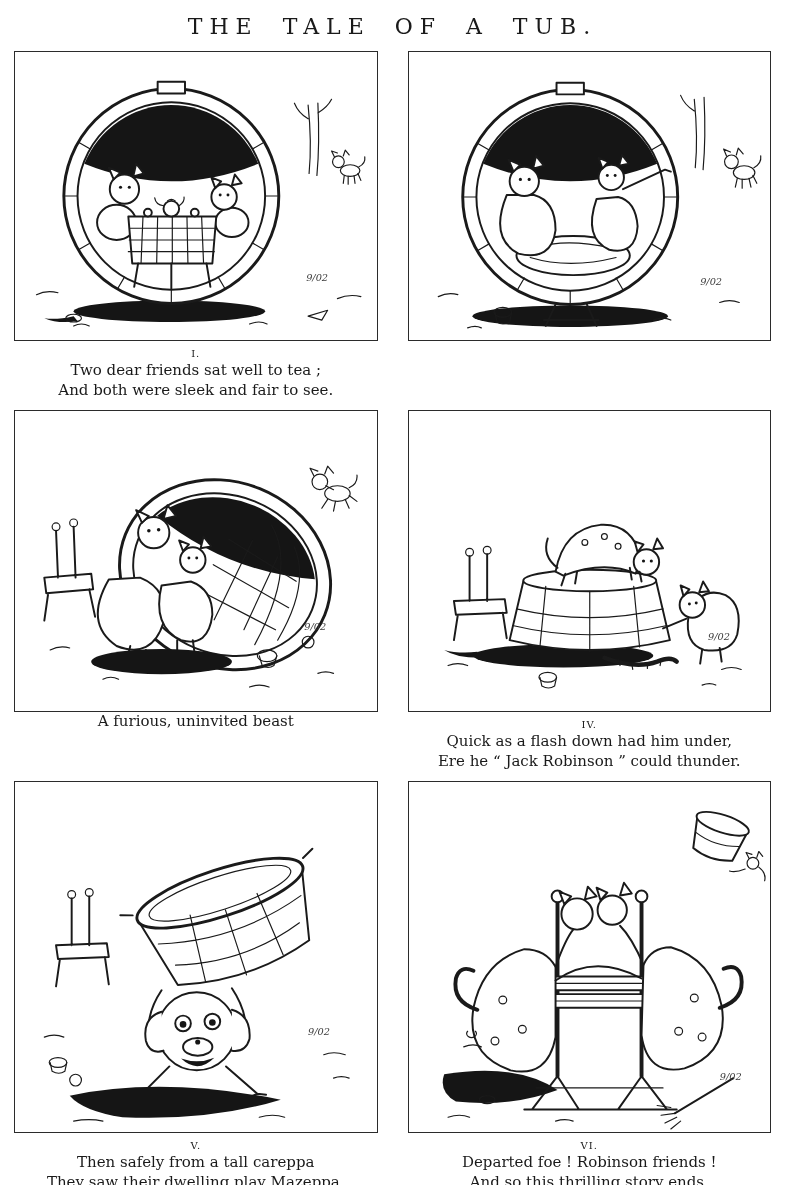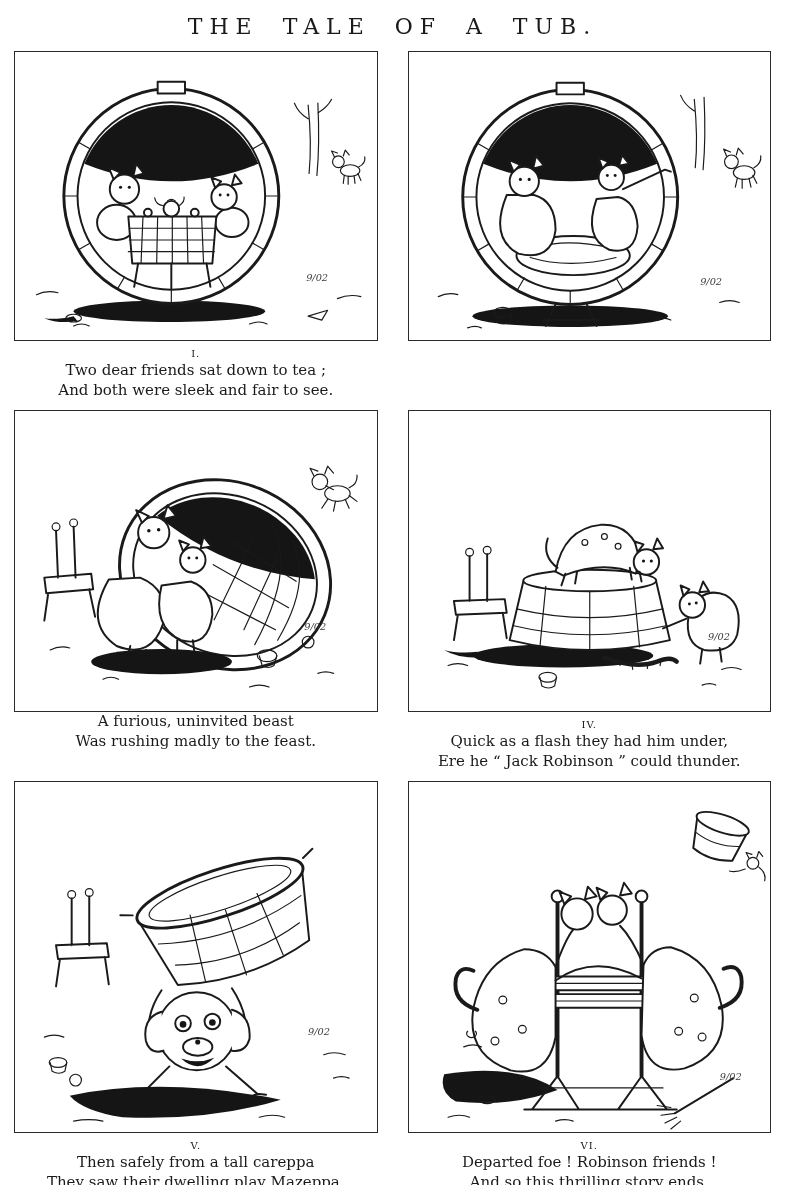--- a/index.html
+++ b/index.html
@@ -77,21 +77,21 @@
             <circle class="ln fillw" cx="136" cy="162" r="4"></circle>
             <circle class="ln fillw" cx="184" cy="162" r="4"></circle>
           </g>
           <path class="ln thin" d="M22 246 q10 -5 22 -2 M330 250 q12 -5 24 -2 M60 278 q8 -4 16 0 M240 276 q10 -4 18 0 M300 268 l20 -6 l-6 10 z"></path>
           <ellipse class="ln thin" cx="60" cy="270" rx="8" ry="4"></ellipse>
           <text class="mark" x="298" y="232">9/02</text>
         </svg>
       </div>
       <figcaption>
         <div class="numeral">I.</div>
-        <div class="cap-line">Two dear friends sat down to tea ;</div>
+        <div class="cap-line">Two dear friends sat well to tea ;</div>
         <div class="cap-line">And both were sleek and fair to see.</div>
       </figcaption>
     </figure>
 
     <figure class="panel row1">
       <div class="frame">
         <svg viewBox="0 0 370 290" preserveAspectRatio="xMidYMid meet">
           <g>
             <path class="ln thin" d="M292 46 Q296 86 293 116 M302 44 Q304 86 301 118 M292 58 Q282 52 278 42"></path>
           </g>
@@ -174,21 +174,20 @@
           <ellipse class="ink" cx="150" cy="254" rx="72" ry="13"></ellipse>
           <ellipse class="ln thin" cx="258" cy="248" rx="10" ry="6"></ellipse>
           <path class="ln thin" d="M250 248 l3 10 q6 4 12 0 l3 -10"></path>
           <circle class="ln thin" cx="300" cy="234" r="6"></circle>
           <path class="ln thin" d="M36 242 q10 -5 20 -2 M240 280 q10 -4 20 0 M90 272 q8 -4 16 0 M310 266 q8 -3 16 0"></path>
           <text class="mark" x="296" y="222">9/02</text>
         </svg>
       </div>
       <figcaption>
         <div class="cap-line">A furious, uninvited beast</div>
-        <div class="cap-line">Was rushing madly to the feast.</div>
       </figcaption>
     </figure>
 
     <figure class="panel row2">
       <div class="frame">
         <svg viewBox="0 0 370 302" preserveAspectRatio="xMidYMid meet">
           <g>
             <circle class="ln thin" cx="62" cy="142" r="4"></circle>
               <circle class="ln thin" cx="80" cy="140" r="4"></circle>
             <path class="ln" d="M62 146 L62 192 M80 144 L80 192 M46 192 L98 190 L100 204 L48 206 Z M50 206 L46 232 M96 204 L100 230"></path>
@@ -223,21 +222,21 @@
             <path class="ln" style="stroke-width:4.5" d="M200 250 Q232 262 254 254 Q268 248 274 254"></path>
             <path class="ln thin" d="M214 252 l2 6 M228 256 l1 6 M244 255 l0 6 M258 252 l-1 6"></path>
           </g>
           <ellipse class="ln thin" cx="142" cy="270" rx="9" ry="5"></ellipse>
           <path class="ln thin" d="M134 270 l2 9 q7 4 13 0 l2 -9 M40 258 q10 -4 20 0 M320 262 q10 -4 20 0 M300 278 q8 -3 14 0"></path>
           <text class="mark" x="306" y="232">9/02</text>
         </svg>
       </div>
       <figcaption>
         <div class="numeral">IV.</div>
-        <div class="cap-line">Quick as a flash they had him under,</div>
+        <div class="cap-line">Quick as a flash down had him under,</div>
         <div class="cap-line">Ere he “ Jack Robinson ” could thunder.</div>
       </figcaption>
     </figure>
 
     <figure class="panel row3">
       <div class="frame">
         <svg viewBox="0 0 370 352" preserveAspectRatio="xMidYMid meet">
           <g>
             <circle class="ln thin" cx="58" cy="112" r="4"></circle>
               <circle class="ln thin" cx="76" cy="110" r="4"></circle>

